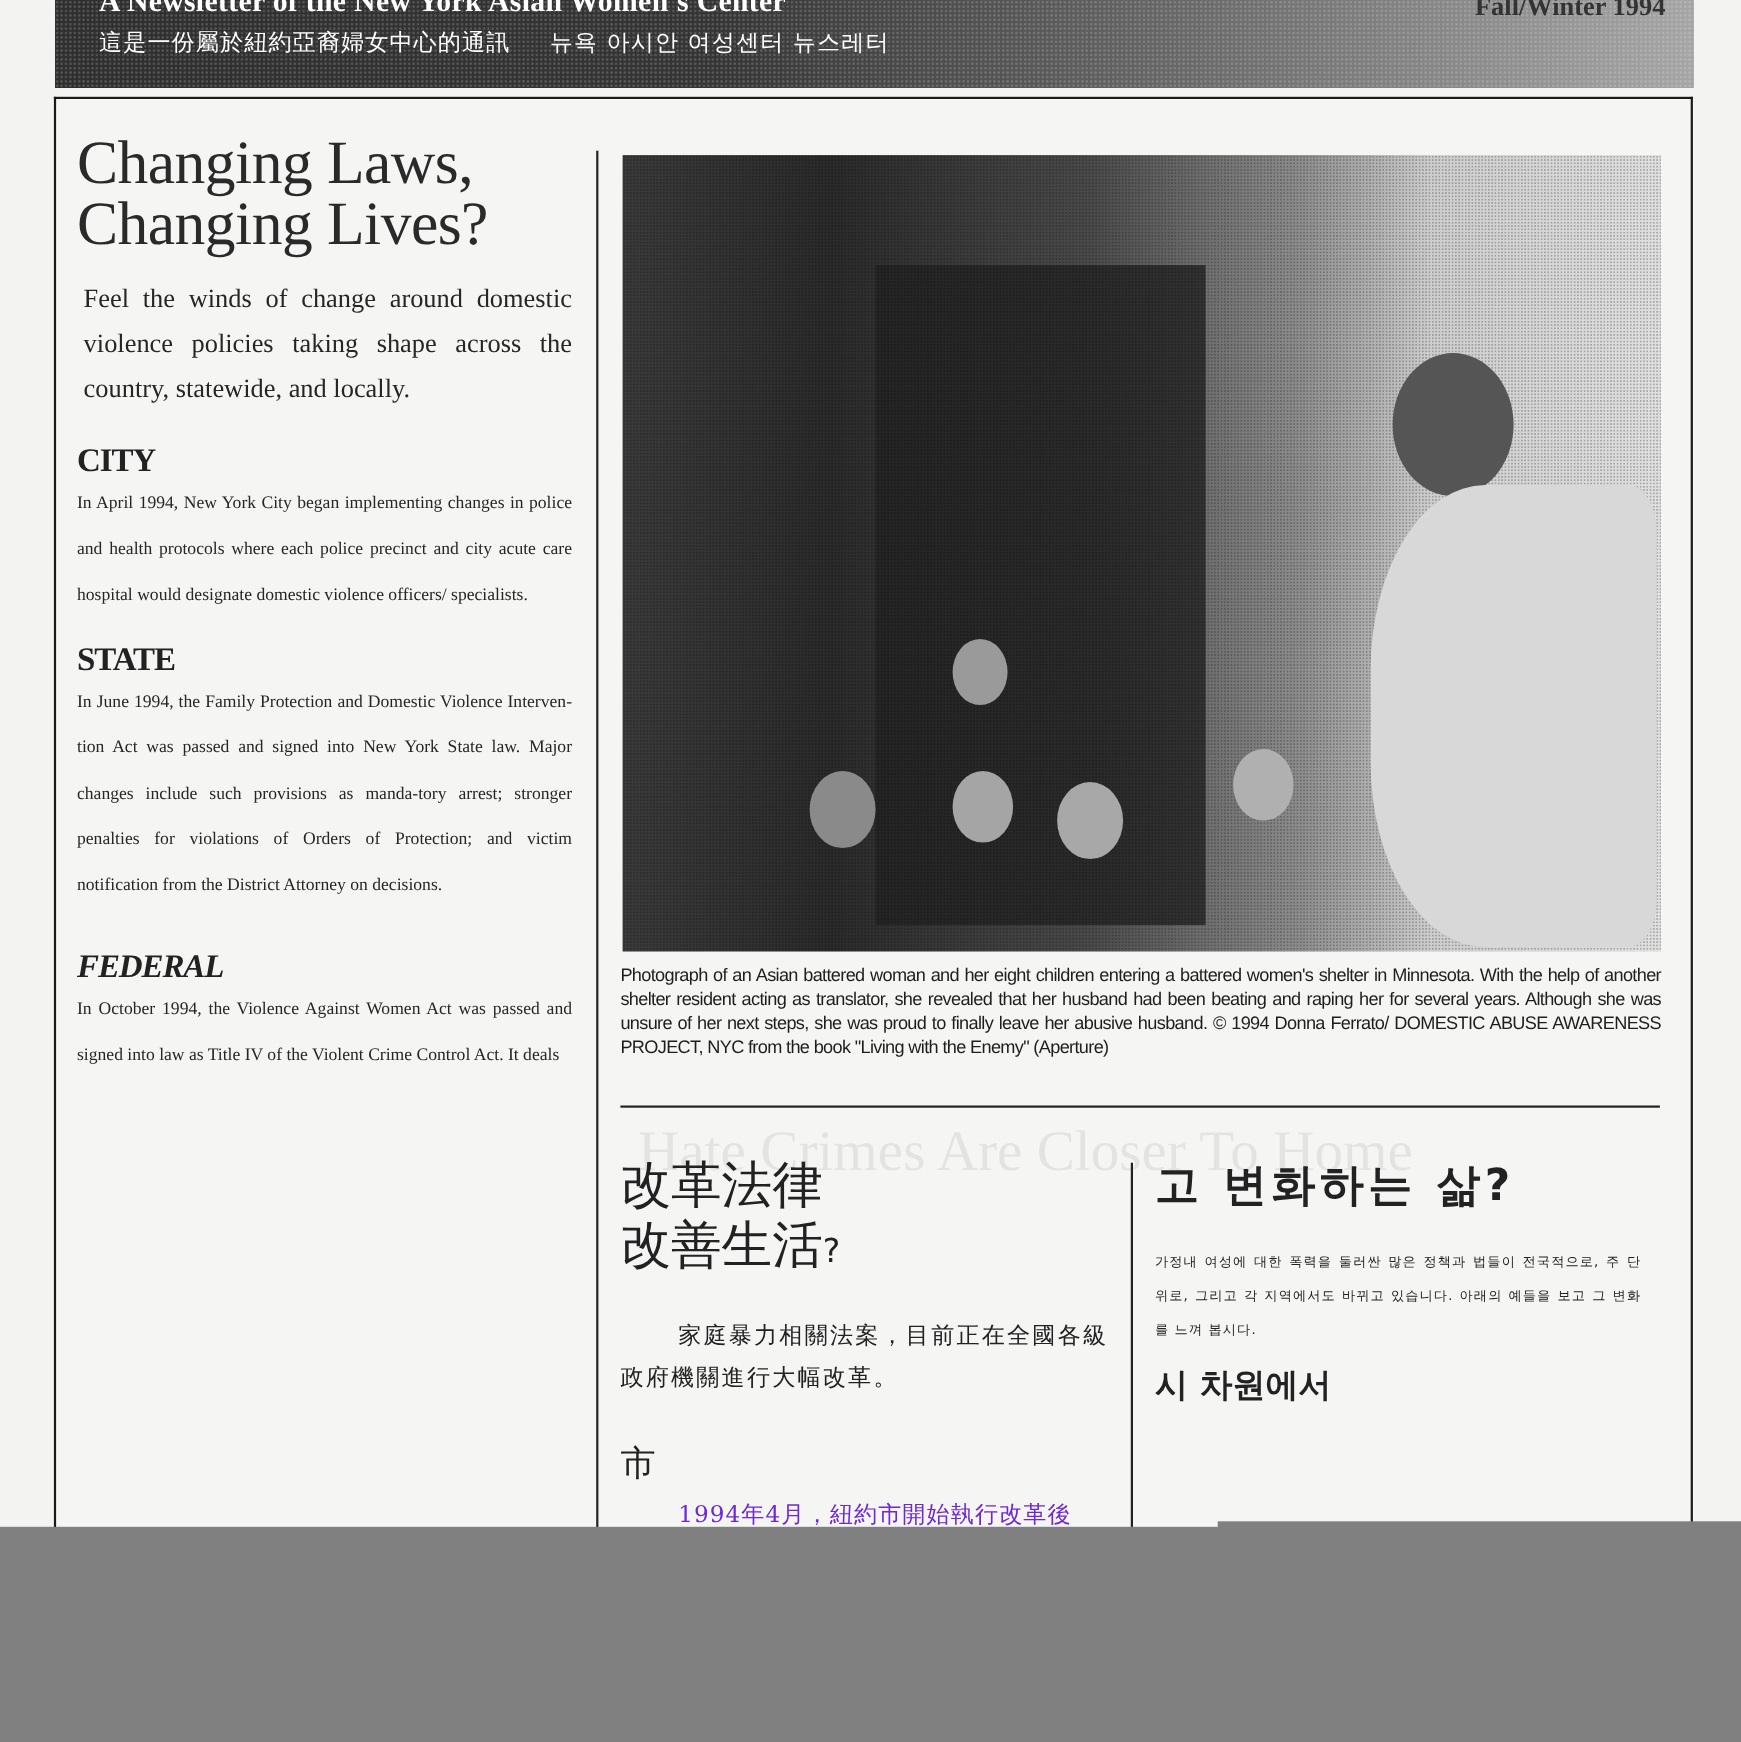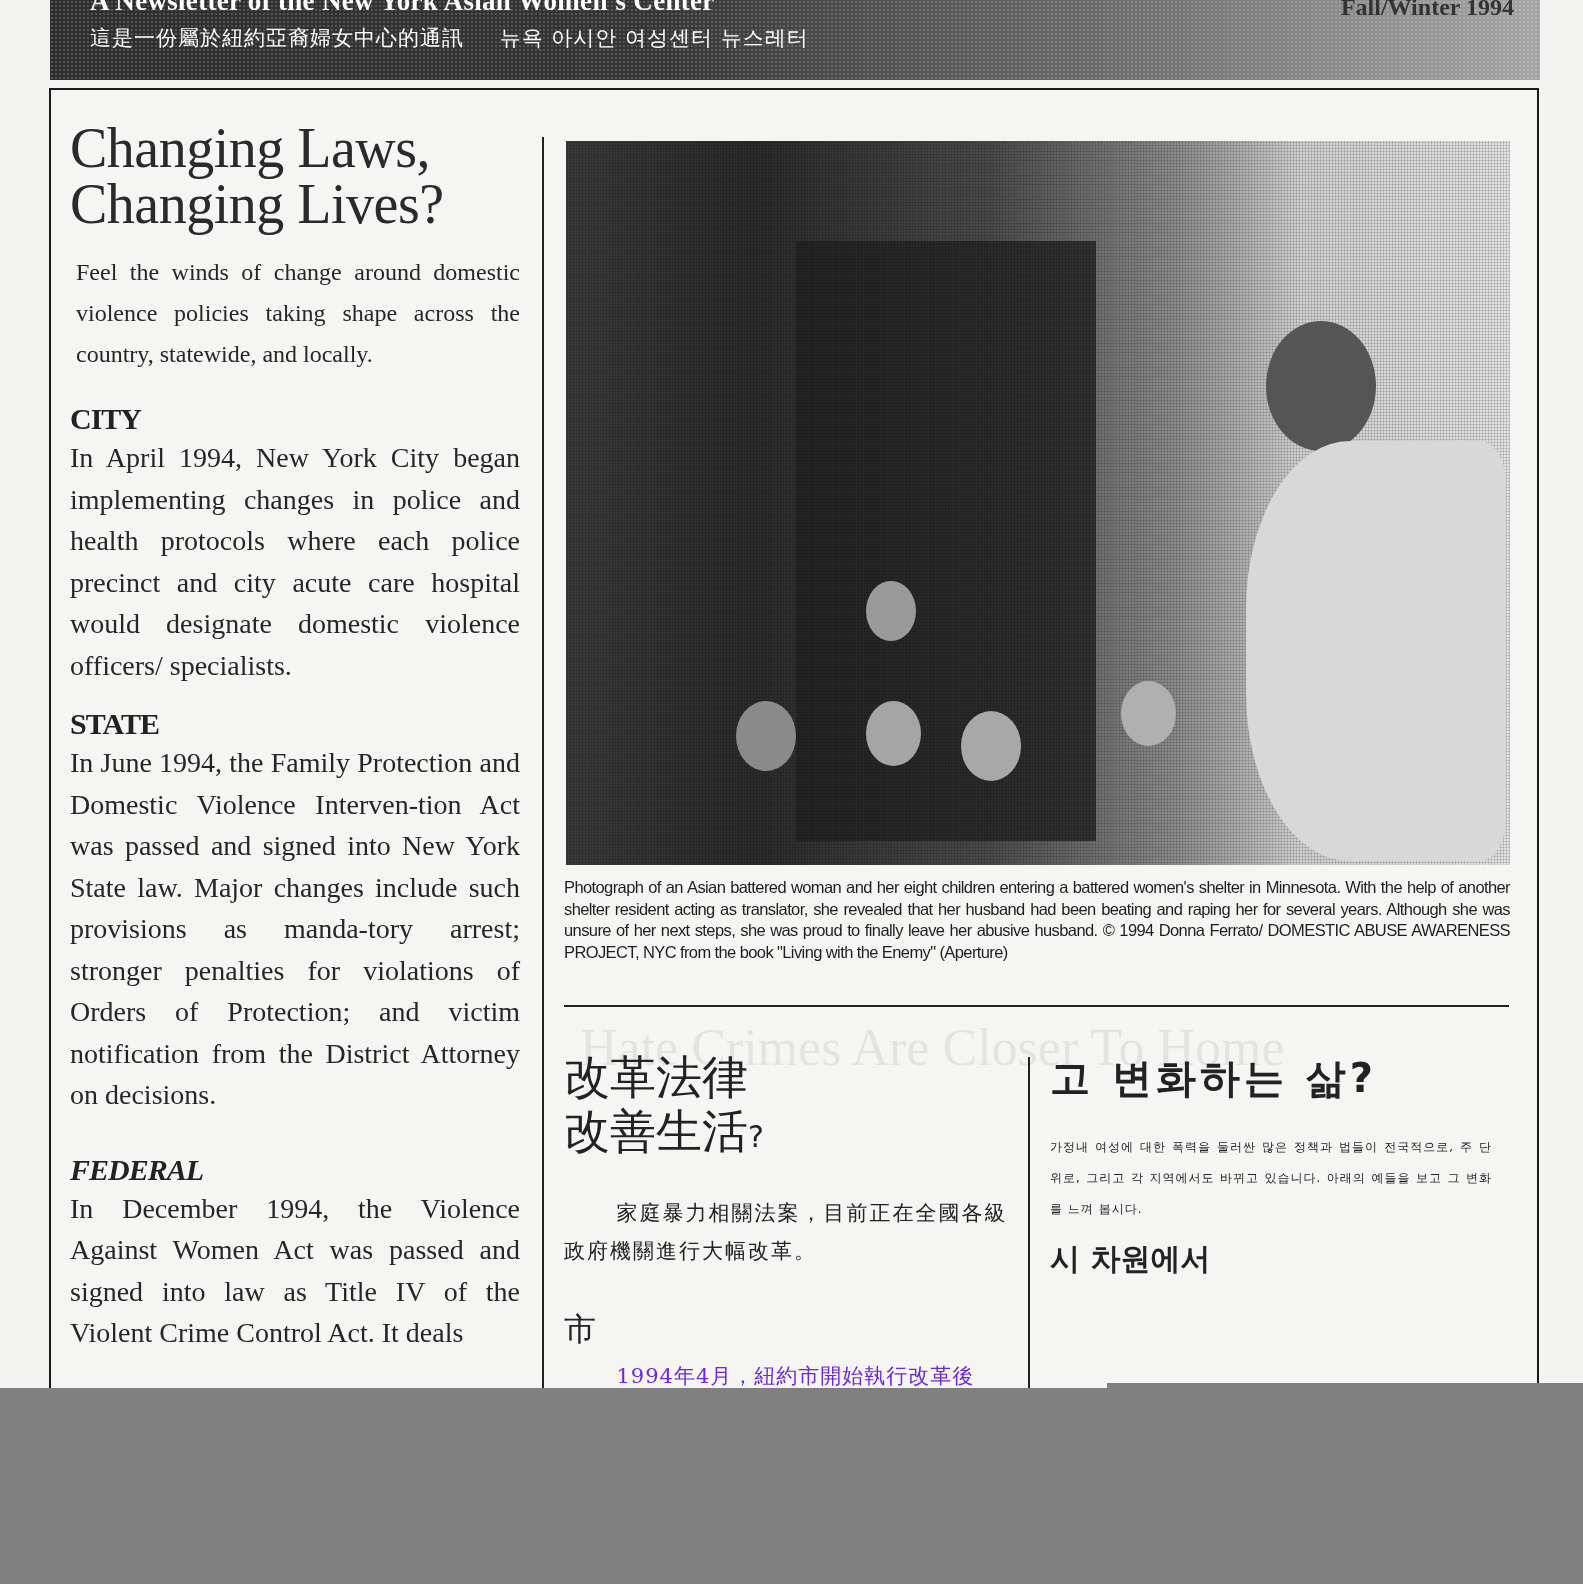--- a/index.html
+++ b/index.html
@@ -52,21 +52,21 @@
   }
   .intro {
     margin-top: 20px; font-size: 24px; line-height: 41px; text-align: justify;
     color: #262626; padding-left: 6px;
   }
   .section-head {
     font-family: "Liberation Serif", serif; font-weight: bold; font-size: 30px;
     color: #222; margin-top: 14px; letter-spacing: -1px; line-height: 36px;
   }
   .section-body {
-    font-size: 28px; line-height: 41.5px; text-align: justify; color: #262626;
+    font-size: 16px; line-height: 41.5px; text-align: justify; color: #262626;
   }
   .col-divider {
     position: absolute; left: 542px; top: 137px; width: 2px; height: 1271px; background: #222;
   }
   
   .photo {
     position: absolute; left: 566px; top: 141px; width: 944px; height: 724px;
     background:
       radial-gradient(ellipse 130px 200px at 1380px 560px, rgba(230,230,230,0.9), transparent),
       linear-gradient(90deg, #3a3a3a 0%, #2a2a2a 20%, #4a4a4a 45%, #8c8c8c 65%, #cfcfcf 78%, #e0e0e0 100%);
@@ -159,21 +159,21 @@
   </h1>
   <p class="intro">Feel the winds of change around domestic violence policies taking shape across the country, statewide, and locally.</p>
 
   <h2 class="section-head" style="margin-top:26px;">CITY</h2>
   <p class="section-body">In April 1994, New York City began implementing changes in police and health protocols where each police precinct and city acute care hospital would designate domestic violence officers/ specialists.</p>
 
   <h2 class="section-head" style="margin-top:20px;">STATE</h2>
   <p class="section-body">In June 1994, the Family Protection and Domestic Violence Interven-tion Act was passed and signed into New York State law. Major changes include such provisions as manda-tory arrest; stronger penalties for violations of Orders of Protection; and victim notification from the District Attorney on decisions.</p>
 
   <h2 class="section-head" style="margin-top:36px;font-style:italic;">FEDERAL</h2>
-  <p class="section-body">In December 1994, the Violence Against Women Act was passed and signed into law as Title IV of the Violent Crime Control Act. It deals</p>
+  <p class="section-body">In October 1994, the Violence Against Women Act was passed and signed into law as Title IV of the Violent Crime Control Act. It deals</p>
 </div>
 
 <div class="col-divider"></div>
 
 <div class="photo" title="Black and white photograph of an Asian woman and children entering a shelter">
   <div class="figure-blob" style="left:170px;top:560px;width:60px;height:70px;background:#8a8a8a;"></div>
   <div class="figure-blob" style="left:300px;top:440px;width:50px;height:60px;background:#9a9a9a;"></div>
   <div class="figure-blob" style="left:300px;top:560px;width:55px;height:65px;background:#a5a5a5;"></div>
   <div class="figure-blob" style="left:395px;top:570px;width:60px;height:70px;background:#a8a8a8;"></div>
   <div class="figure-blob" style="left:555px;top:540px;width:55px;height:65px;background:#b0b0b0;"></div>

